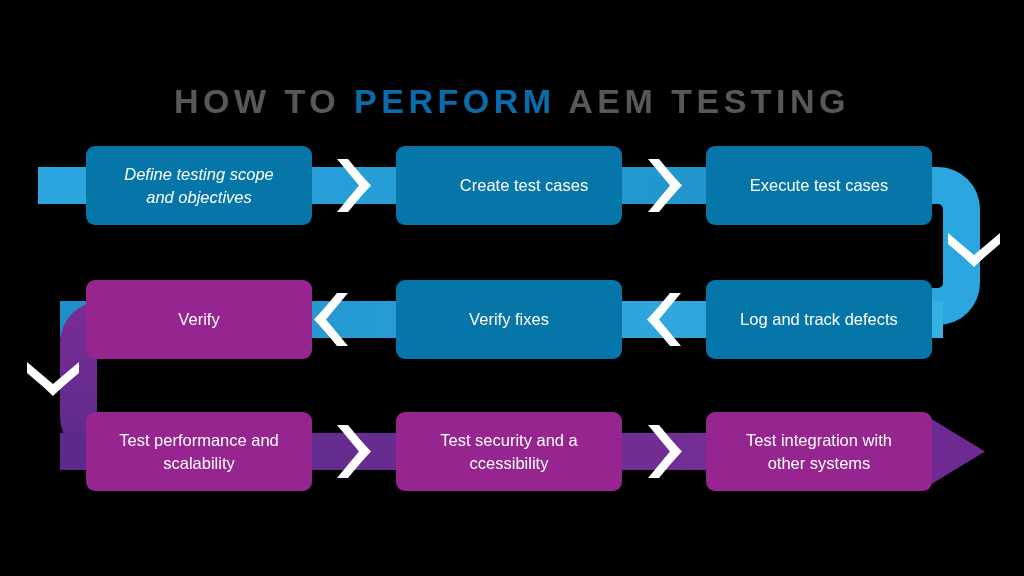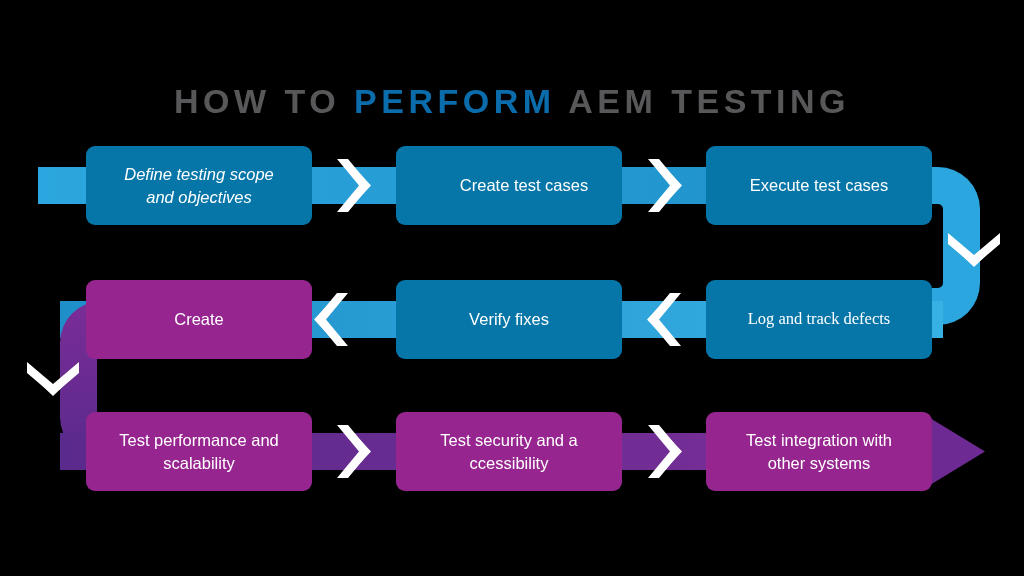--- a/index.html
+++ b/index.html
@@ -150,31 +150,31 @@
   </div>
 
   <div class="box blue" style="left:706px; top:146px; width:226px; height:79px;">
     <span>
       <span>Execute test cases</span>
     </span>
   </div>
 
   <div class="box purple" style="left:86px; top:280px; width:226px; height:79px;">
     <span>
-      <span>Create</span>
+      <span>Verify</span>
     </span>
   </div>
 
   <div class="box blue" style="left:396px; top:280px; width:226px; height:79px;">
     <span>
       <span>Verify fixes</span>
     </span>
   </div>
 
-  <div class="box blue" style="left:706px; top:280px; width:226px; height:79px;font-family:Liberation Serif, serif;">
+  <div class="box blue" style="left:706px; top:280px; width:226px; height:79px;">
     <span>
       <span>Log and track defects</span>
     </span>
   </div>
 
   <div class="box purple" style="left:86px; top:412px; width:226px; height:79px;">
     <span>
       <span>Test performance and</span>
       <span>scalability</span>
     </span>

